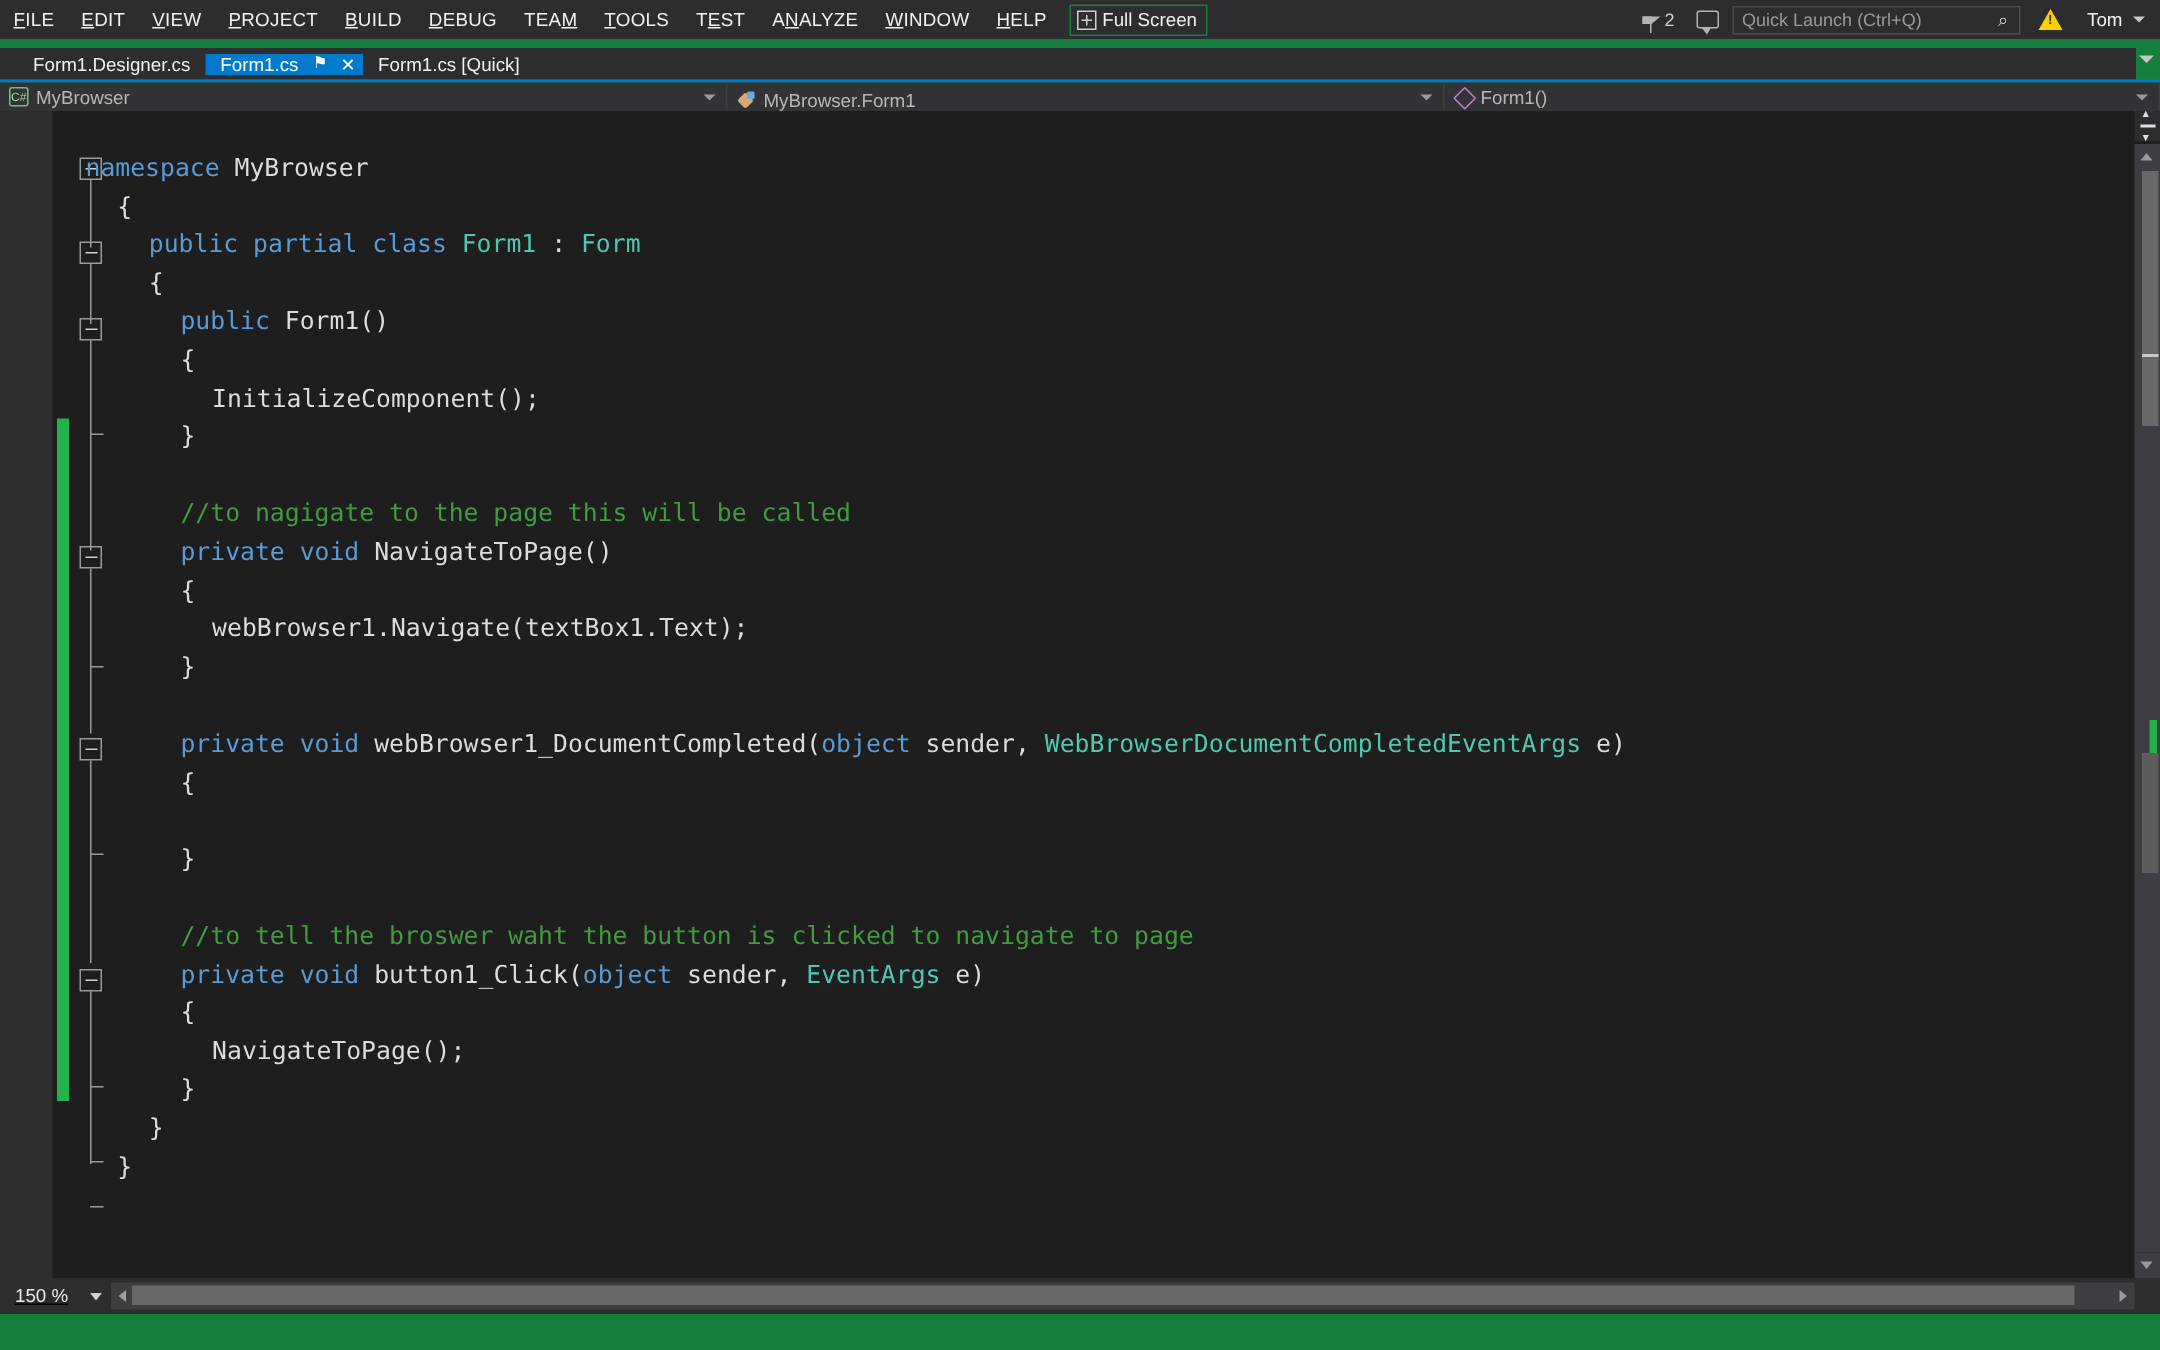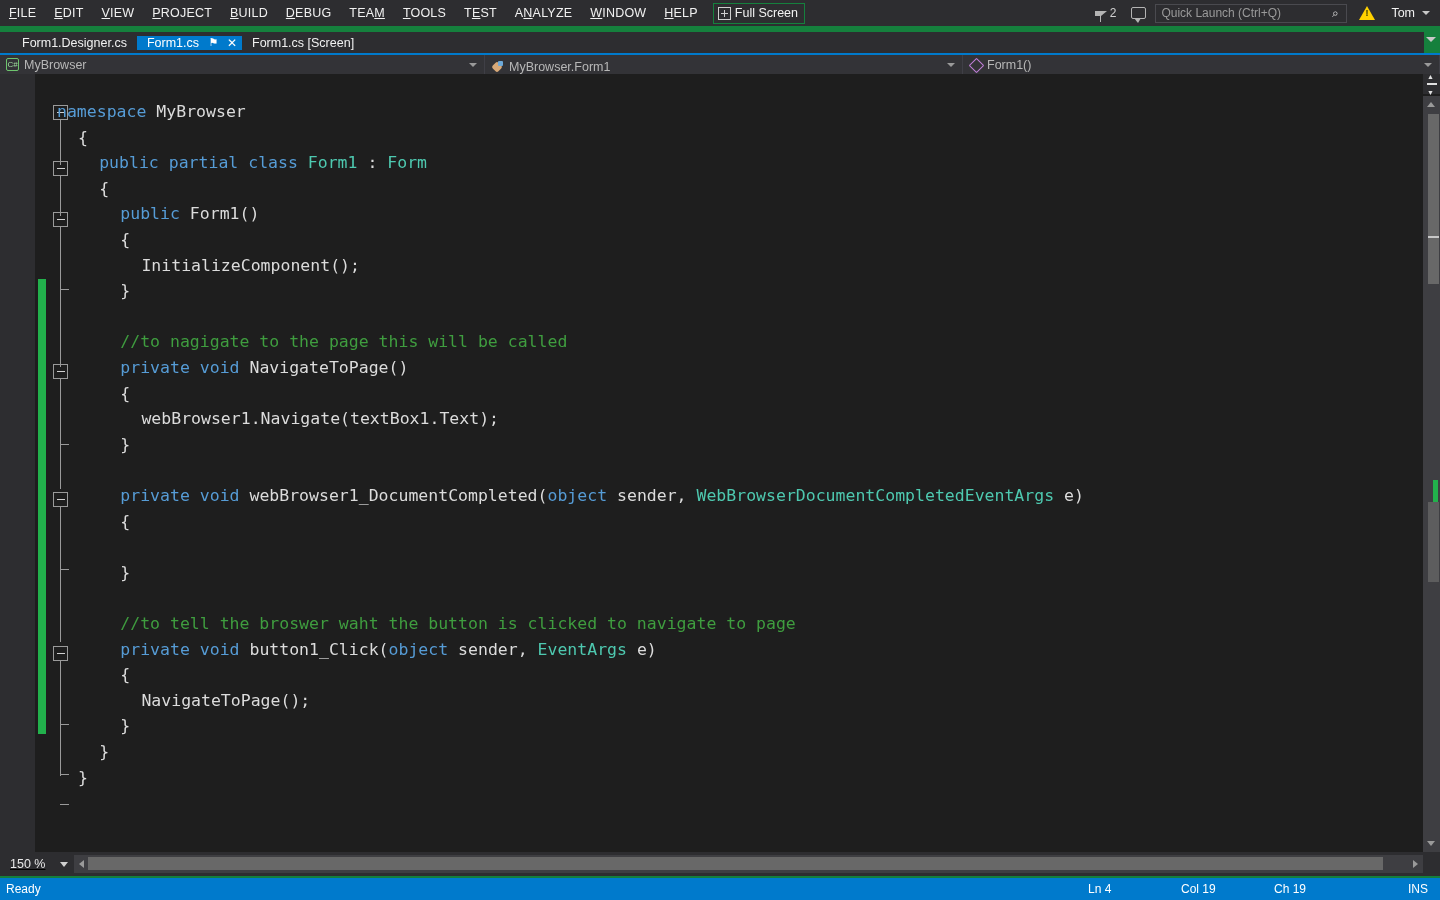--- a/index.html
+++ b/index.html
@@ -329,21 +329,21 @@
   <div class="tabbar" id="tabbar">
       <div class="tab">
         <span>Form1.Designer.cs</span>
       </div>
       <div class="tab active">
         <span>Form1.cs</span>
         <span class="pin">⚑</span>
         <span class="close">✕</span>
       </div>
       <div class="tab">
-        <span>Form1.cs [Screen]</span>
+        <span>Form1.cs [Quick]</span>
       </div>
     </div>
   <div class="tab-overflow" style="top:37px;"></div>
   <div class="tab-underline"></div>
 
   <div class="navbar">
     <div class="nav-combo">
       <span class="ic-cs">C#</span>
       <span class="nav-label">MyBrowser</span>
       <span class="nav-caret"></span>
@@ -410,21 +410,14 @@
     </div>
     <div class="hscroll">
       <div class="hs-left"></div>
       <div class="hs-track">
         <div class="hs-thumb" style="left:0;width:1295px;"></div>
       </div>
       <div class="hs-right"></div>
     </div>
   </div>
 
-  <div class="statusbar">
-    <span class="status-ready">Ready</span>
-    <span class="status-cell" id="st-ln">Ln 4</span>
-    <span class="status-cell" id="st-col">Col 19</span>
-    <span class="status-cell" id="st-ch">Ch 19</span>
-    <span class="status-cell" id="st-ins">INS</span>
-  </div>
 
 </div>
 
 </body></html>

